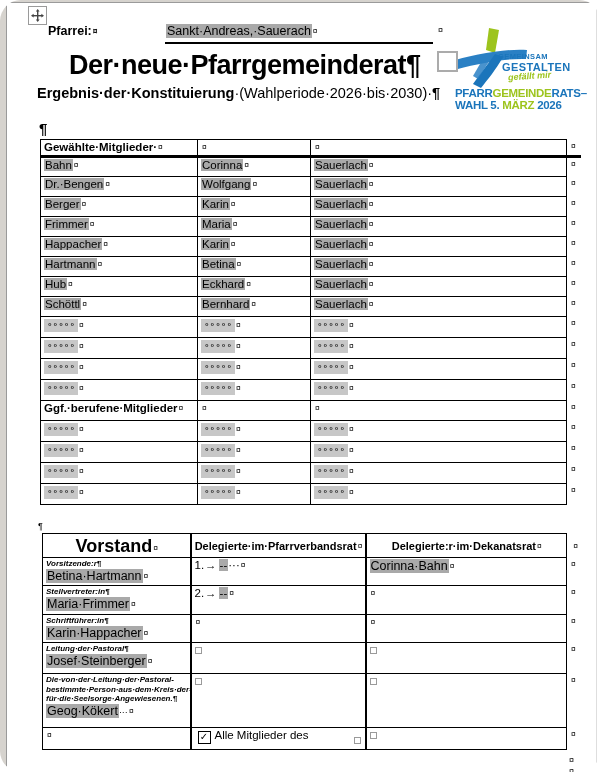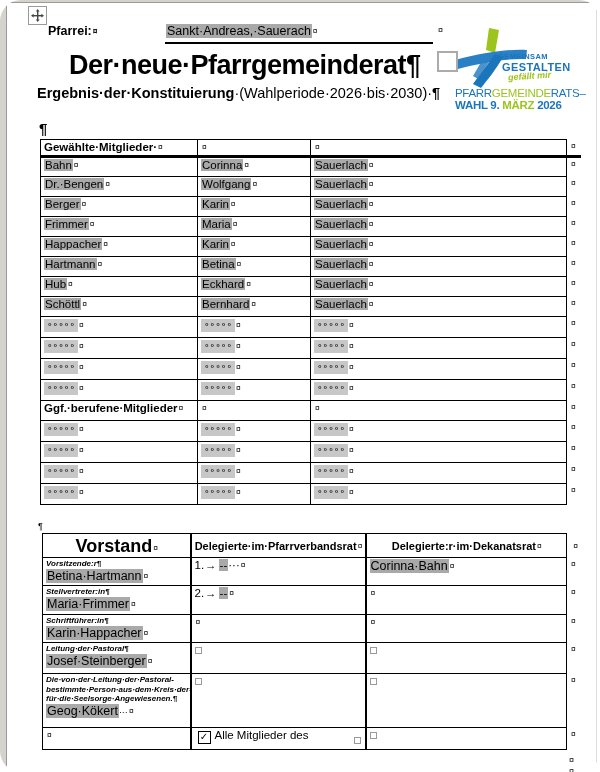--- a/index.html
+++ b/index.html
@@ -29,21 +29,21 @@
   .mid-pilcrow{position:absolute;left:38px;top:521px;font-size:9px;}
   .end-mark{position:absolute;left:569px;top:755px;font-size:9px;}
   .clipped-mark{position:absolute;left:569px;top:766px;font-size:9px;}
 
   
   .logo{position:absolute;left:438px;top:25px;width:158px;height:100px;margin-left:10px;}
   .logo svg{position:absolute;left:0;top:2px;}
   .logo-claim1{position:absolute;left:50px;top:27px;font-size:7.5px;font-weight:bold;letter-spacing:.4px;}
   .logo-claim2{position:absolute;left:54px;top:36px;font-size:11px;font-weight:bold;letter-spacing:.4px;}
   .logo-script{position:absolute;left:60px;top:46px;font-size:9px;font-style:italic;font-weight:bold;transform:rotate(-4deg);}
-  .logo-word1{position:absolute;left:7px;top:62px;font-size:11.5px;font-weight:normal;letter-spacing:-.3px;white-space:nowrap;}
+  .logo-word1{position:absolute;left:7px;top:62px;font-size:11.5px;font-weight:bold;letter-spacing:-.3px;white-space:nowrap;}
   .logo-word2{position:absolute;left:7px;top:74px;font-size:11.5px;font-weight:bold;letter-spacing:-.3px;white-space:nowrap;}
 
   
   table{border-collapse:collapse;table-layout:fixed;}
   td{vertical-align:top;overflow:hidden;white-space:nowrap;}
   #t1{position:absolute;left:40px;top:139px;width:540px;}
   #t1 td{border:1px solid #000;font-size:11.5px;padding:1px 2px 0 3px;}
   #t1 td.eor, #t2 td.eor{border:none;width:14px;padding:1px 0 0 4px;background:#fff;font-size:8.5px;}
   #t1 tr.thick td{border-bottom:3px solid #000;}
   .field{display:inline-block;background:#c7c7c7;color:#222;font-size:9px;font-weight:bold;
@@ -102,21 +102,21 @@
     <svg width="80" height="62" viewBox="0 0 80 62">
       <path d="M41 1 L51 3 L47 26 L38 23 Z" fill="#9dc41d"></path>
       <path d="M1 35 C22 28 60 21 79 23 L78 32 C56 31 22 38 3 44 Z" fill="#2a80c4"></path>
       <path d="M47 27 L55 30 C47 44 40 52 33 61 L25 57 C32 47 40 37 47 27 Z" fill="#1b75bb"></path>
       <path d="M36 30 L42 33 L30 52 L25 49 Z" fill="#2a80c4" opacity="0.85"></path>
     </svg>
     <div class="logo-claim1 c-blue">GEMEINSAM</div>
     <div class="logo-claim2 c-blue">GESTALTEN</div>
     <div class="logo-script c-green">gefällt mir</div>
     <div class="logo-word1"><span class="c-blue">PFARR</span><span class="c-green">GEMEINDE</span><span class="c-blue">RATS–</span></div>
-    <div class="logo-word2"><span class="c-blue">WAHL 9.</span><span class="c-green"> MÄRZ </span><span class="c-blue">2026</span></div>
+    <div class="logo-word2"><span class="c-blue">WAHL 5.</span><span class="c-green"> MÄRZ </span><span class="c-blue">2026</span></div>
   </div>
 
   <table id="t1">
     <colgroup>
         <col style="width:157px">
         <col style="width:113px">
         <col style="width:256px">
         <col style="width:14px">
       </colgroup>
     <tbody>

